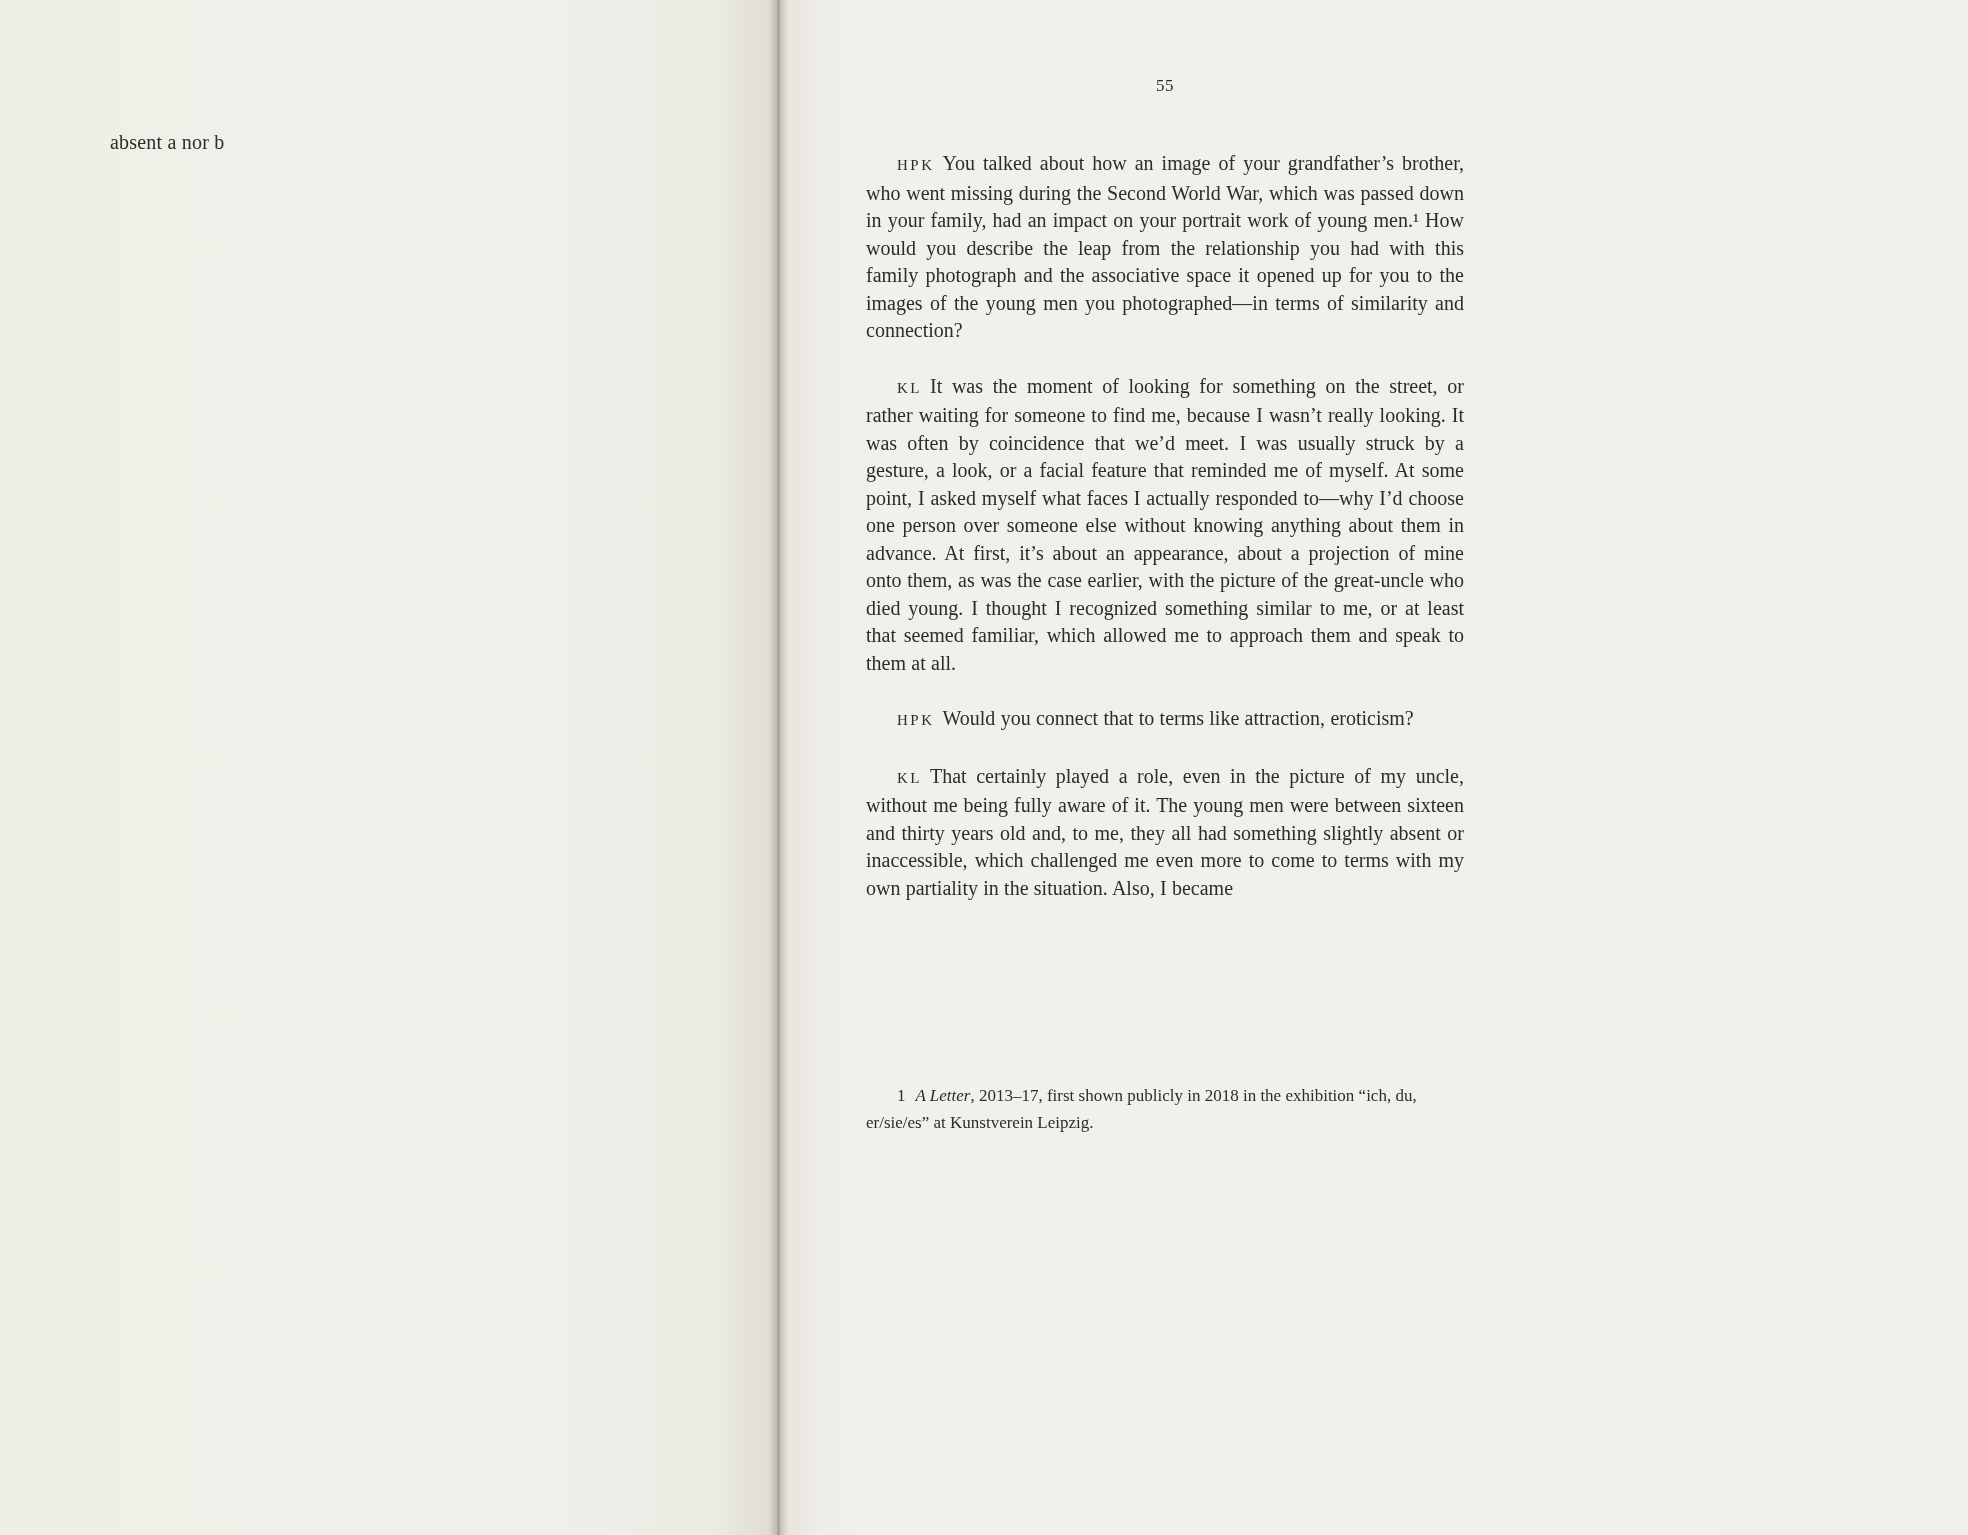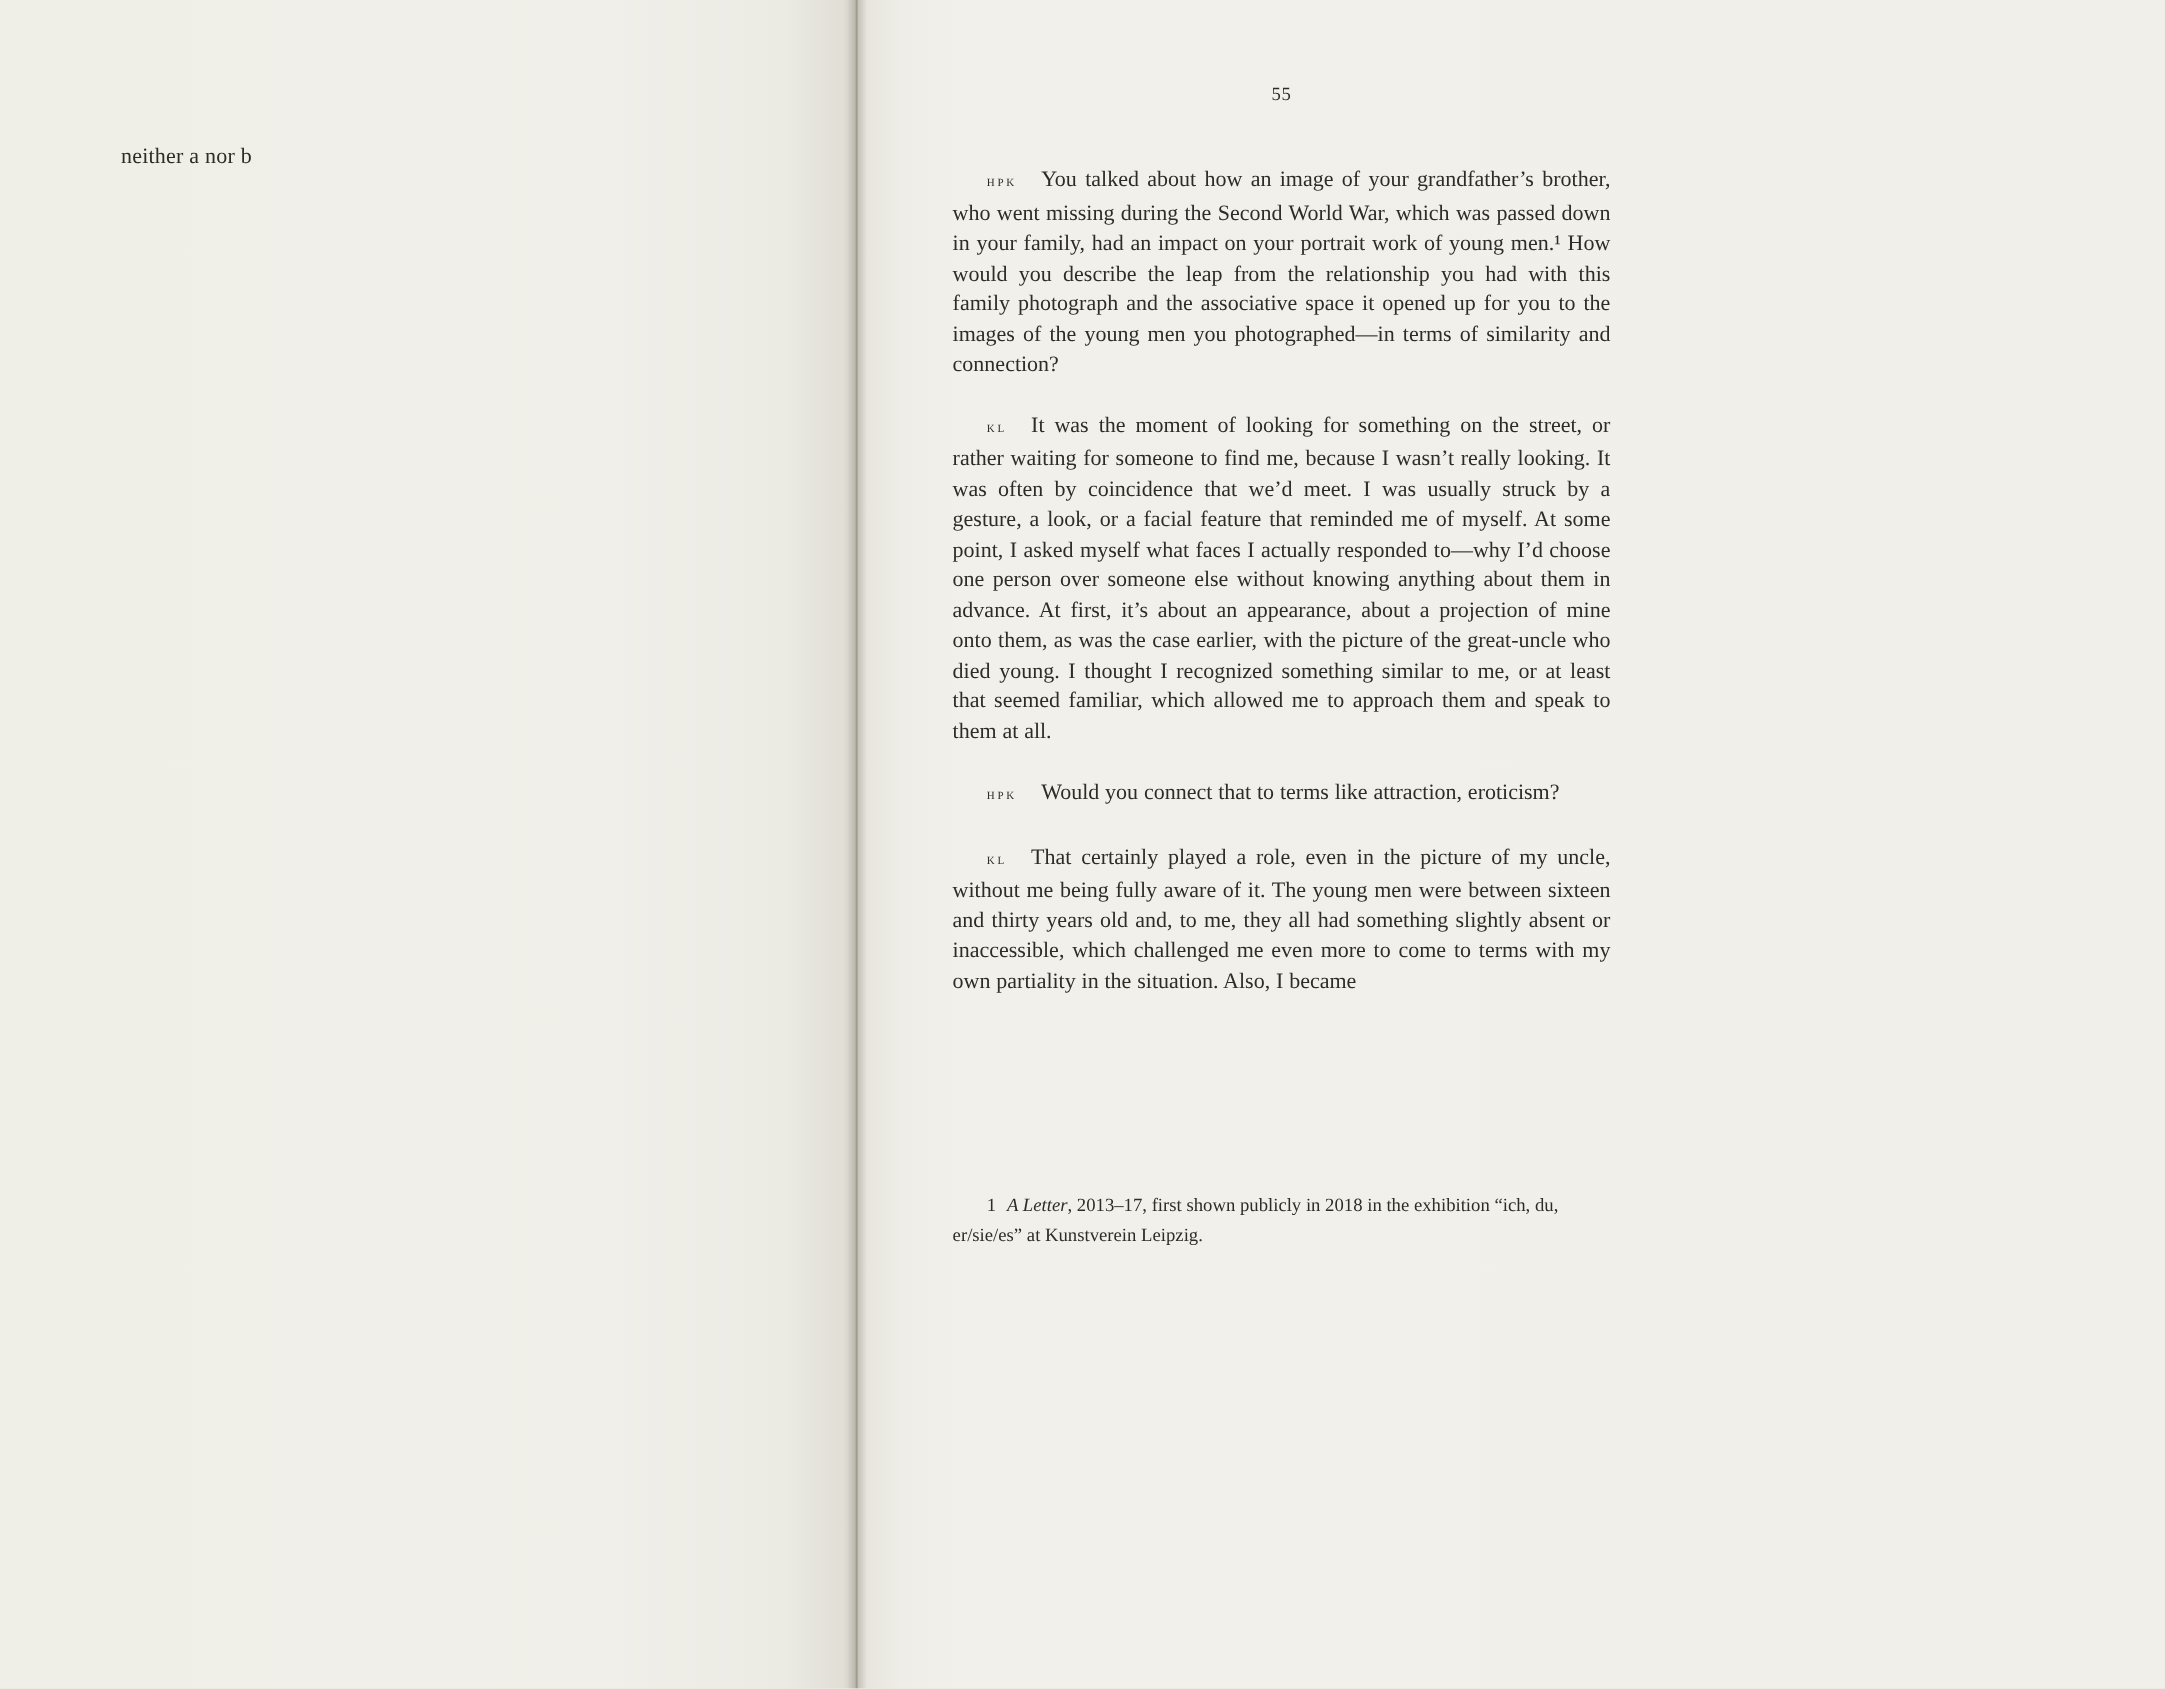--- a/index.html
+++ b/index.html
@@ -64,40 +64,40 @@
     font-size: 20px;
     line-height: 27.5px;
     text-align: justify;
     text-indent: 31px;
     margin-bottom: 28px;
     hyphens: auto;
     -webkit-hyphens: auto;
     word-spacing: 0.3px;
   }
   .speaker {
-    font-size: 10px;
+    font-size: 15px;
     letter-spacing: 2.5px;
-    margin-right: 22px;
+    margin-right: 8px;
   }
   .footnote {
     position: absolute;
     left: 88px; top: 1082px; width: 598px;
     font-size: 17px;
     line-height: 27px;
     text-indent: 31px;
   }
   .fn-work { margin-left: 10px; font-style: italic; }
 </style>
 </head>
 <body>
 
 <div class="book">
 
   <div class="page left">
-    <div class="running-head">neither a nor b</div>
+    <div class="running-head">absent a nor b</div>
   </div>
 
   <div class="page right">
     <div class="page-number">55</div>
 
     <div class="text-block">
 
 
       <p class="para"><span class="speaker">HPK</span><span>You talked about how an image of your grandfather’s brother, who went missing during the Second World War, which was passed down in your family, had an impact on your portrait work of young men.¹ How would you describe the leap from the relationship you had with this family photograph and the associative space it opened up for you to the images of the young men you photographed—in terms of similarity and connection?</span></p>
 

